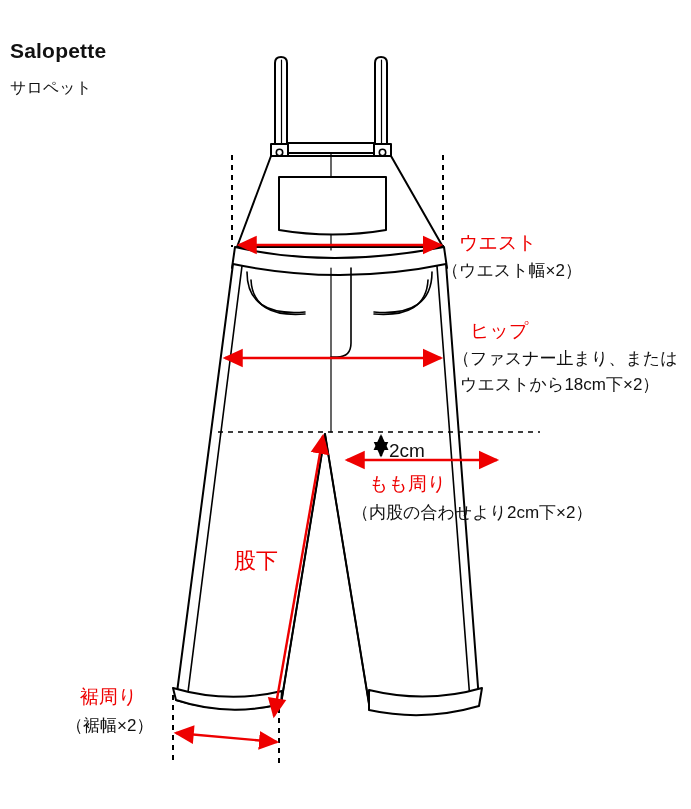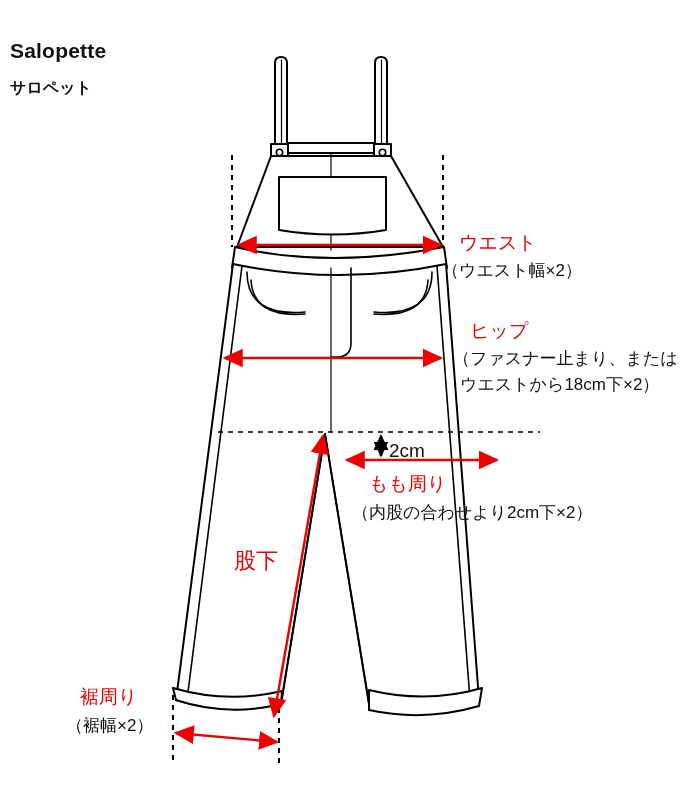--- a/index.html
+++ b/index.html
@@ -28,21 +28,21 @@
     font-weight: bold;
     color: #111111;
     letter-spacing: 0.2px;
     line-height: 1;
   }
   .title-ja {
     position: absolute;
     left: 10px;
     top: 80px;
     font-size: 16px;
-    font-weight: bold;
+    font-weight: normal;
     color: #111111;
     line-height: 1;
   }
   svg.diagram {
     position: absolute;
     left: 0;
     top: 0;
     width: 691px;
     height: 809px;
   }

